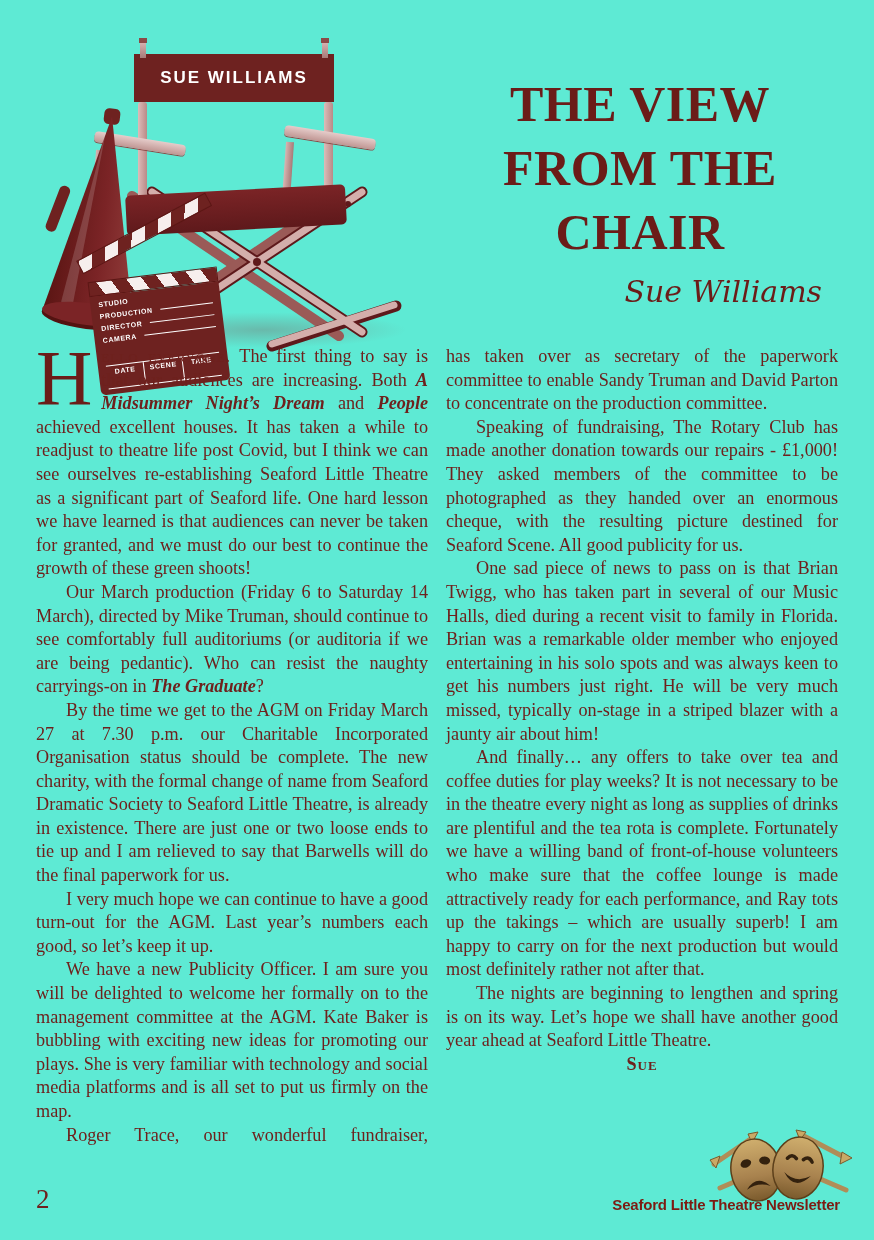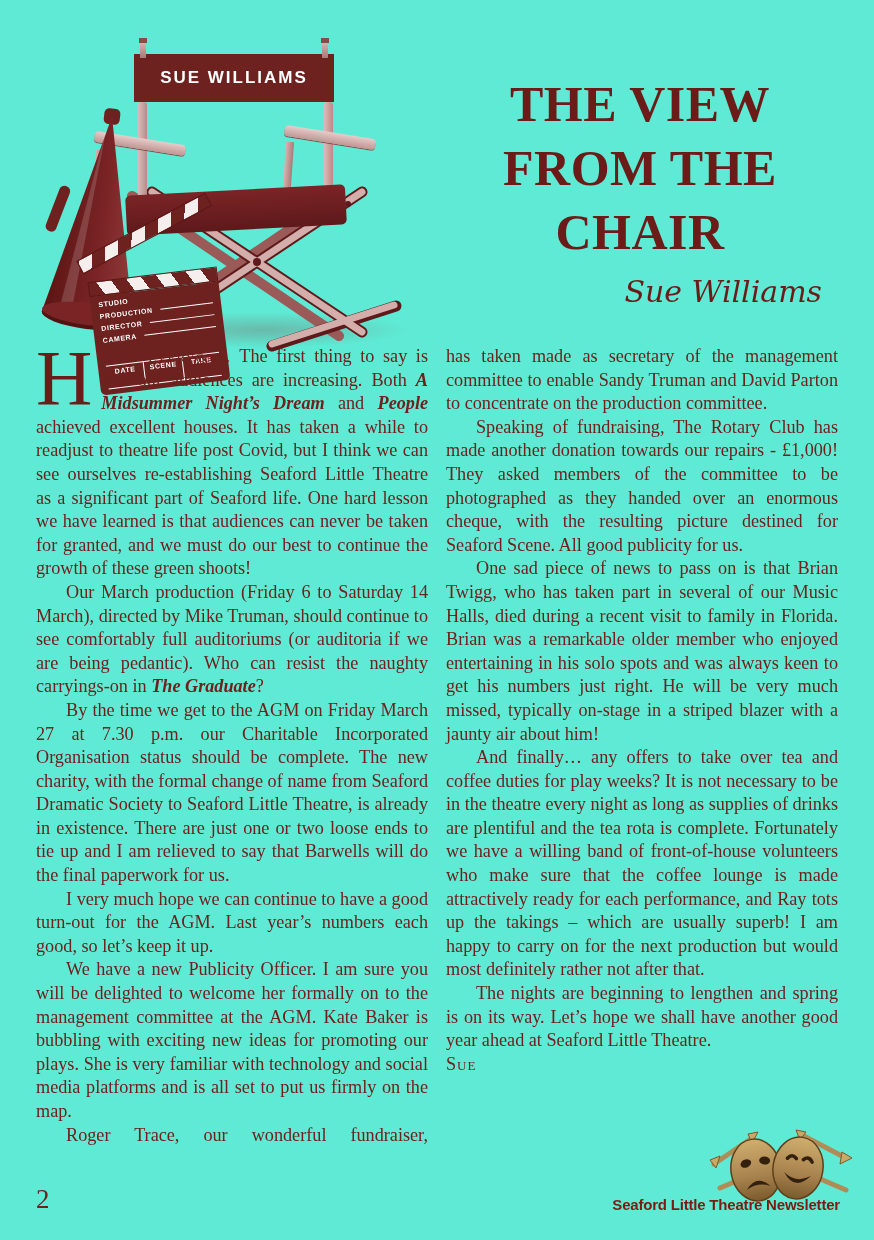--- a/index.html
+++ b/index.html
@@ -13,21 +13,21 @@
           font-family:"DejaVu Serif",serif;font-style:italic;font-size:30px;color:#6b1c18;}
 
   
   .col{position:absolute;top:345px;width:392px;font-size:18.2px;line-height:23.6px;
        text-align:justify;}
   .col-left{left:36px;}
   .col-right{left:446px;}
   .para{margin:0;text-indent:30px;}
   .para.no-indent{text-indent:0;}
   .para.stretch{text-align-last:justify;}
-  .para.signature{text-align:left;text-indent:0;}
+  .para.signature{text-align:center;text-indent:0;font-weight:bold;}
   .seg-bi{font-weight:bold;font-style:italic;}
   .seg-sc{font-variant:small-caps;letter-spacing:1px;margin-top:30px;}
   .dropcap{float:left;font-size:78px;line-height:60px;padding:3px 9px 0 0;color:#6b1c18;}
 
   
   .page-number{position:absolute;left:36px;top:1184px;font-size:27px;color:#6e211d;}
   .newsletter-name{position:absolute;right:34px;top:1196px;font-family:"Liberation Sans",sans-serif;
                    font-weight:bold;font-size:15px;letter-spacing:-.2px;color:#7d1b12;}
   .masks{position:absolute;left:700px;top:1116px;}
 
@@ -160,21 +160,21 @@
 
   <div class="col col-left">
       <p class="para no-indent"><span class="dropcap">H</span><span class="seg-sc">ello everyone.</span><span>  The first thing to say is that our audiences are increasing.  Both </span><span class="seg-bi">A Midsummer Night’s Dream</span><span> and </span><span class="seg-bi">People</span><span> achieved excellent houses.   It has taken a while to readjust to theatre life post Covid, but I think we can see ourselves re-establishing Seaford Little Theatre as a significant part of Seaford life.  One hard lesson we have learned is that audiences can never be taken for granted, and we must do our best to continue the growth of these green shoots!</span></p>
       <p class="para"><span>Our March production (Friday 6 to Saturday 14 March), directed by Mike Truman, should continue to see comfortably full auditoriums (or auditoria if we are being pedantic).  Who can resist the naughty carryings-on in </span><span class="seg-bi">The Graduate</span><span>?</span></p>
       <p class="para"><span>By the time we get to the AGM on Friday March 27 at 7.30 p.m. our Charitable Incorporated Organisation status should be complete.  The new charity, with the formal change of name from Seaford Dramatic Society to Seaford Little Theatre, is already in existence.  There are just one or two loose ends to tie up and I am relieved to say that Barwells will do the final paperwork for us.</span></p>
       <p class="para"><span>I very much hope we can continue to have a good turn-out for the AGM.  Last year’s numbers each good, so let’s keep it up.</span></p>
       <p class="para"><span>We have a new Publicity Officer.  I am sure you will be delighted to welcome her formally on to the management committee at the AGM.  Kate Baker is bubbling with exciting new ideas for promoting our plays.  She is very familiar with technology and social media platforms and is all set to put us firmly on the map.</span></p>
       <p class="para stretch"><span>Roger Trace, our wonderful fundraiser,</span></p>
     </div>
   <div class="col col-right">
-      <p class="para no-indent"><span>has taken made as secretary of the management committee to enable Sandy Truman and David Parton to concentrate on the production committee.</span></p>
+      <p class="para no-indent"><span>has taken over as secretary of the paperwork committee to enable Sandy Truman and David Parton to concentrate on the production committee.</span></p>
       <p class="para"><span>Speaking of fundraising, The Rotary Club has made another donation towards our repairs - £1,000! They asked members of the committee to be photographed as they handed over an enormous cheque, with the resulting picture destined for Seaford Scene.  All good publicity for us.</span></p>
       <p class="para"><span>One sad piece of news to pass on is that Brian Twigg, who has taken part in several of our Music Halls, died during a recent visit to family in Florida.  Brian was a remarkable older member who enjoyed entertaining in his solo spots and was always keen to get his numbers just right.  He will be very much missed, typically on-stage in a striped blazer with a jaunty air about him!</span></p>
       <p class="para"><span>And finally… any offers to take over tea and coffee duties for play weeks?  It is not necessary to be in the theatre every night as long as supplies of drinks are plentiful and the tea rota is complete.  Fortunately we have a willing band of front-of-house volunteers who make sure that the coffee lounge is made attractively ready for each performance, and Ray tots up the takings – which are usually superb!  I am happy to carry on for the next production but would most definitely rather not after that.</span></p>
       <p class="para"><span>The nights are beginning to lengthen and spring is on its way.  Let’s hope we shall have another good year ahead at Seaford Little Theatre.</span></p>
       <p class="para signature"><span class="seg-sc">Sue</span></p>
     </div>
 
   <svg class="masks" width="152" height="92" viewBox="0 0 152 92">
     <defs>
       <linearGradient id="gold" x1="0" y1="0" x2="0" y2="1">

